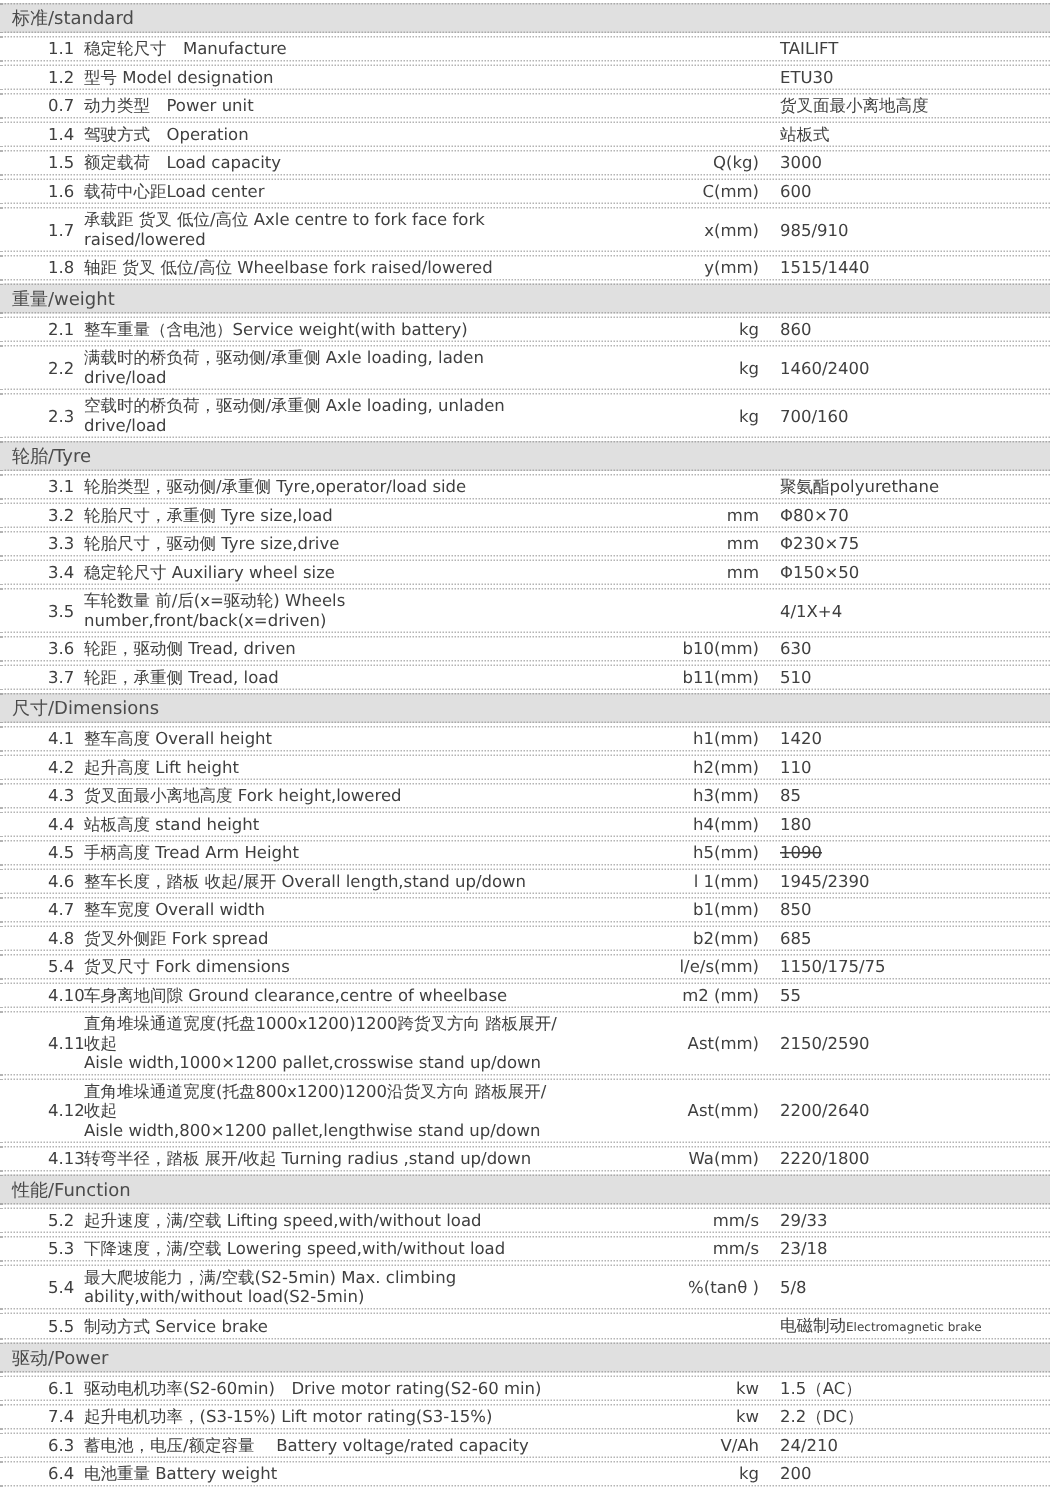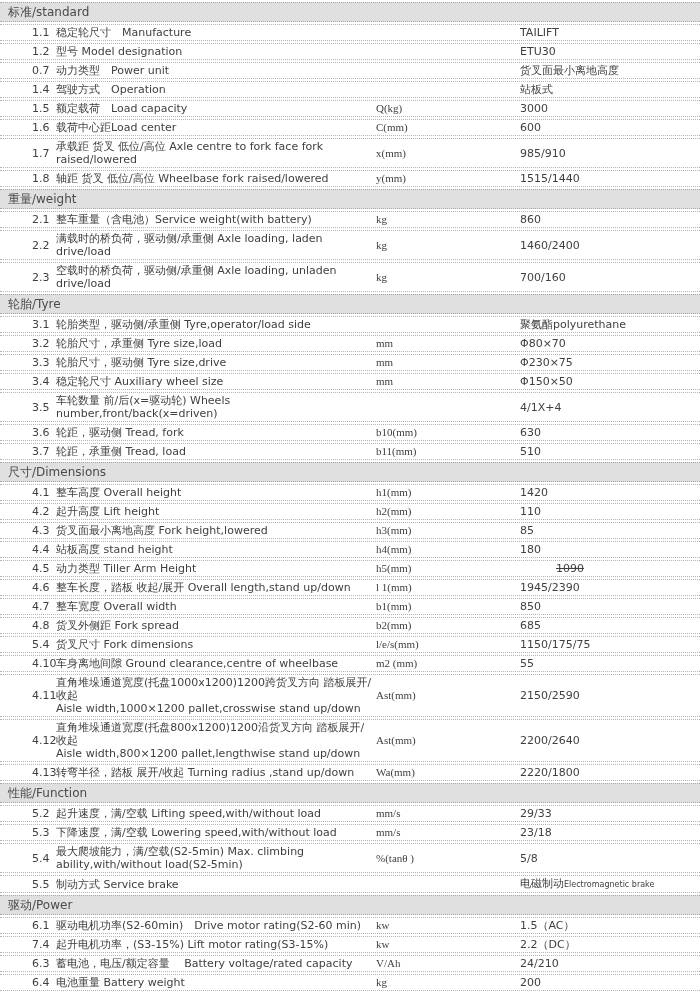--- a/index.html
+++ b/index.html
@@ -30,23 +30,23 @@
     border-bottom:1px dotted #b4b4b4;
     margin-bottom:2px;
     padding:1px 0;
     font-size:11px;
     line-height:13px;
     min-height:13px;
   }
   .row .no    { padding-left:32px; }
   .row .label { padding-right:4px; }
   .row .label .line { display:block; }
-  .row .unit  { text-align:left;font-family:Liberation Serif, serif; }
+  .row .unit  { text-align:right; }
   .row .value { padding-left:14px; }
-  .row .value .strike { text-decoration:line-through;margin-left:36px; }
+  .row .value .strike { text-decoration:line-through; }
   .row .value .small  { font-size:8px; }
 </style>
 </head>
 <body>
 
 <div class="page">
     <div class="section-bar"><span class="section-title">标准/standard</span></div>
     <div class="row">
       <div class="no">1.1</div>
       <div class="label">
@@ -173,21 +173,21 @@
       <div class="no">3.5</div>
       <div class="label">
         <span class="line">车轮数量 前/后(x=驱动轮)  Wheels number,front/back(x=driven)</span>
       </div>
       <div class="unit"></div>
       <div class="value"><span>4/1X+4</span></div>
     </div>
     <div class="row">
       <div class="no">3.6</div>
       <div class="label">
-        <span class="line">轮距，驱动侧 Tread, fork</span>
+        <span class="line">轮距，驱动侧 Tread, driven</span>
       </div>
       <div class="unit">b10(mm)</div>
       <div class="value"><span>630</span></div>
     </div>
     <div class="row">
       <div class="no">3.7</div>
       <div class="label">
         <span class="line">轮距，承重侧 Tread, load</span>
       </div>
       <div class="unit">b11(mm)</div>
@@ -222,21 +222,21 @@
       <div class="no">4.4</div>
       <div class="label">
         <span class="line">站板高度 stand height</span>
       </div>
       <div class="unit">h4(mm)</div>
       <div class="value"><span>180</span></div>
     </div>
     <div class="row">
       <div class="no">4.5</div>
       <div class="label">
-        <span class="line">动力类型 Tiller Arm Height</span>
+        <span class="line">手柄高度 Tread Arm Height</span>
       </div>
       <div class="unit">h5(mm)</div>
       <div class="value"><span class="strike">1090</span></div>
     </div>
     <div class="row">
       <div class="no">4.6</div>
       <div class="label">
         <span class="line">整车长度，踏板 收起/展开 Overall length,stand up/down</span>
       </div>
       <div class="unit">l 1(mm)</div>

